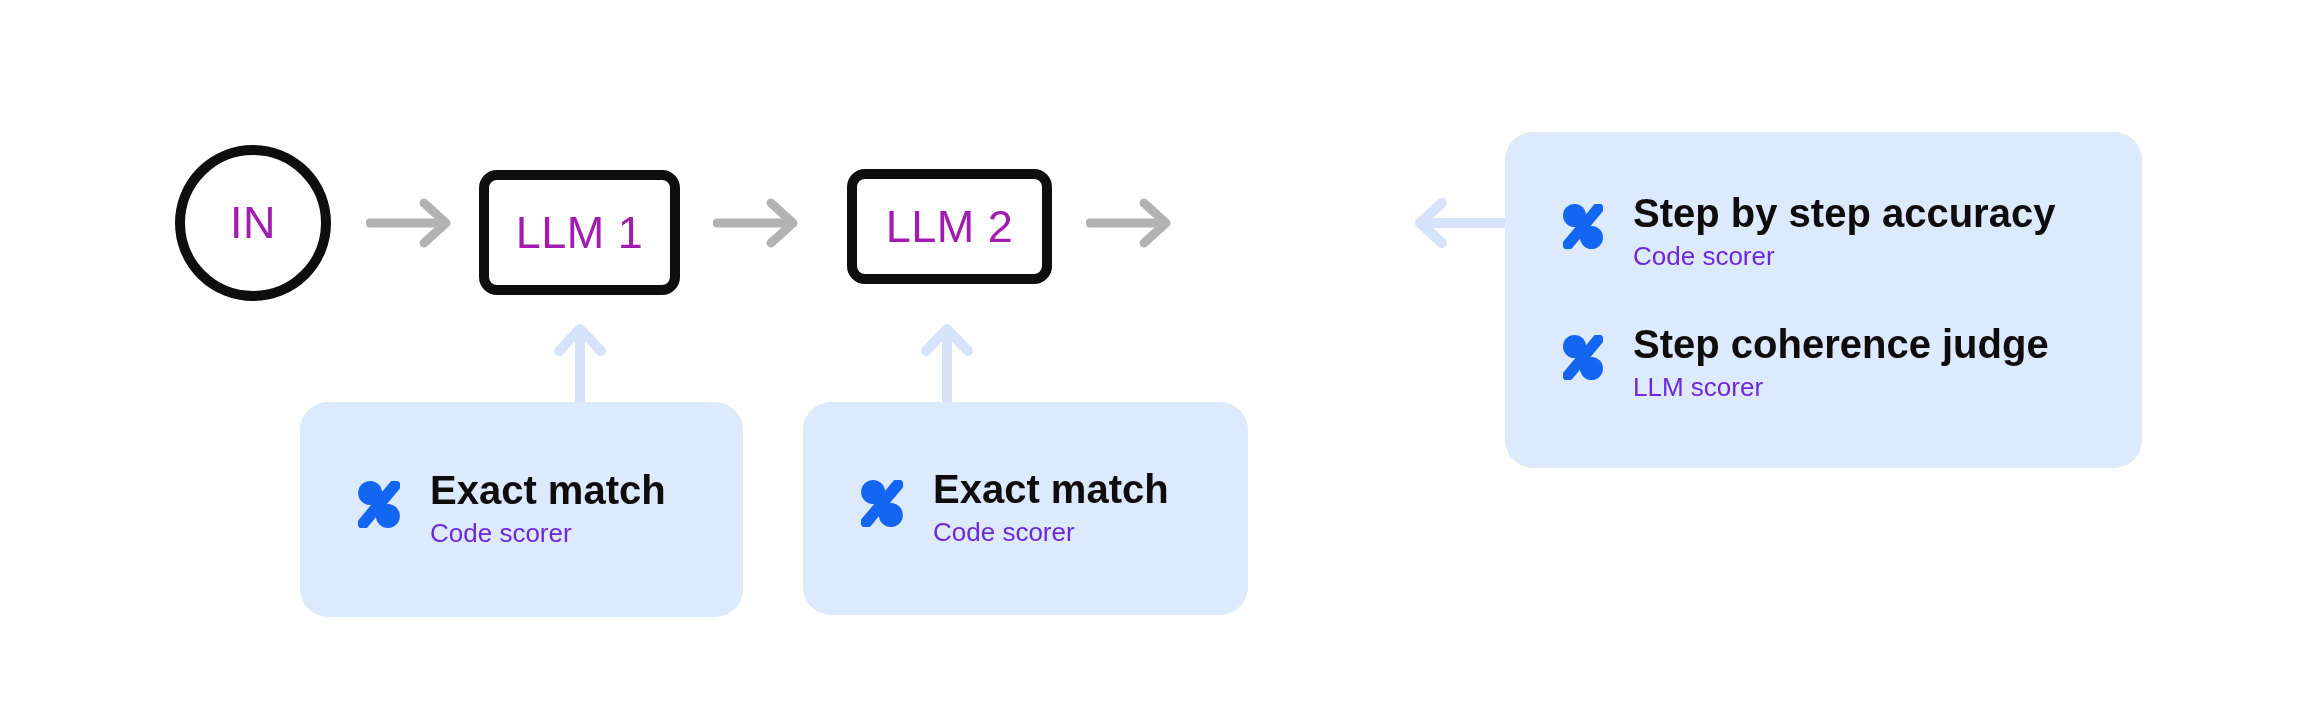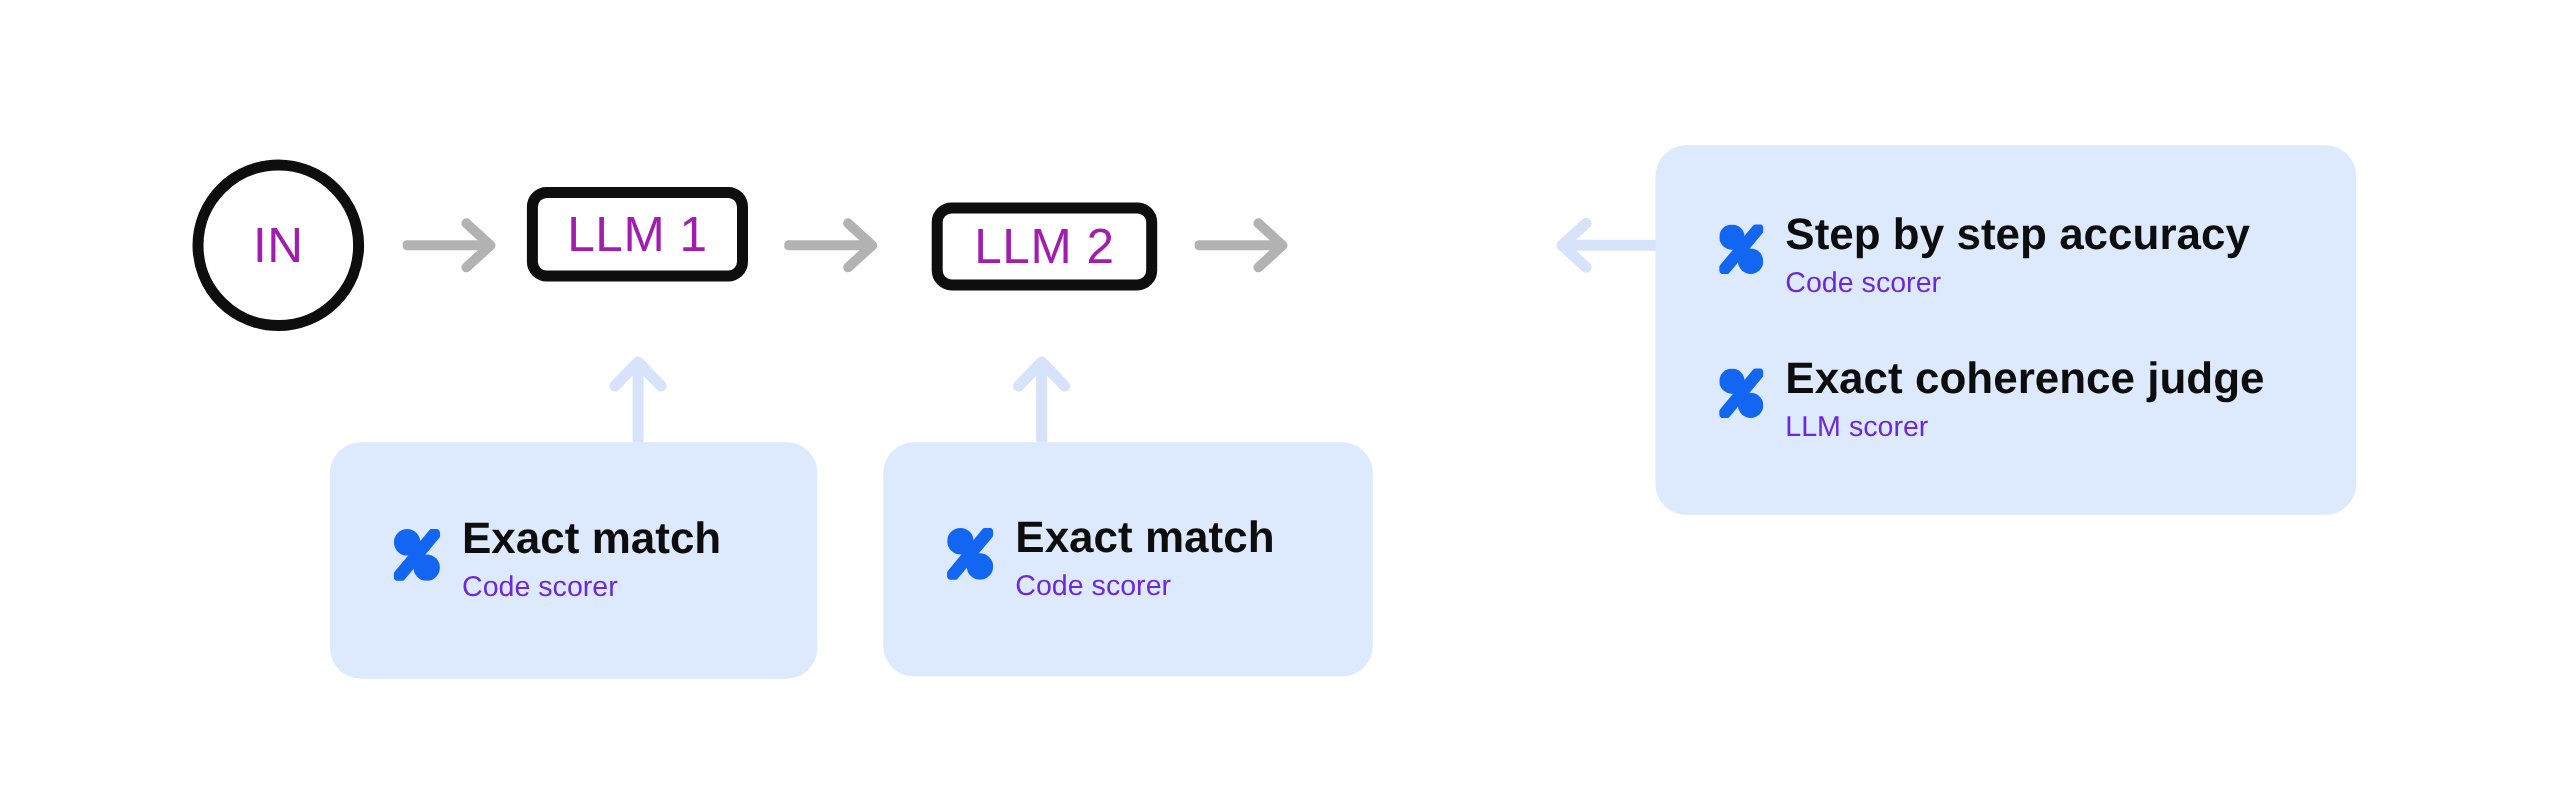--- a/index.html
+++ b/index.html
@@ -16,22 +16,22 @@
     display:flex;align-items:center;justify-content:center;
     background:#ffffff;
     border:10px solid #0e0e0e;
     box-sizing:border-box;
     color:#a21caf;
     font-size:45px;font-weight:500;letter-spacing:0.5px;
   }
   .node-circle{border-radius:50%;}
   .node-box{border-radius:18px;}
   #node-in  {left:175px;top:145px;width:156px;height:156px;}
-  #node-llm1{left:479px;top:170px;width:201px;height:86px;}
-  #node-llm2{left:847px;top:184px;width:205px;height:80px;}
+  #node-llm1{left:479px;top:170px;width:201px;height:125px;}
+  #node-llm2{left:847px;top:169px;width:205px;height:115px;}
   #node-out {left:1214px;top:146px;width:156px;height:156px;font-size:41px;}
   
   .arrow{position:absolute;}
   .arrow svg{display:block;}
   #arrow-in-llm1  {left:366px;top:192px;}
   #arrow-llm1-llm2{left:713px;top:192px;}
   #arrow-llm2-out {left:1086px;top:192px;}
   #arrow-card-out {left:1412px;top:192px;}
   #arrow-up-llm1  {left:550px;top:318px;}
   #arrow-up-llm2  {left:917px;top:318px;}
@@ -41,21 +41,21 @@
     background:#dde9fc;
     border-radius:28px;
     box-sizing:border-box;
   }
   #card-llm1{left:300px;top:402px;width:443px;height:215px;
              display:flex;flex-direction:column;justify-content:center;padding-left:58px;}
   #card-llm2{left:803px;top:402px;width:445px;height:213px;
              display:flex;flex-direction:column;justify-content:center;padding-left:58px;}
   #card-out {left:1505px;top:132px;width:637px;height:336px;
              display:flex;flex-direction:column;gap:46px;padding:58px 0 0 58px;}
-  .scorer-row{display:flex;align-items:flex-start;gap:20px;}
+  .scorer-row{display:flex;align-items:flex-start;gap:30px;}
   .scorer-icon{flex:0 0 auto;margin-top:14px;}
   .scorer-icon svg{display:block;}
   .scorer-text{display:flex;flex-direction:column;}
   .scorer-name{
     color:#0d0d0d;font-size:40px;font-weight:600;line-height:46px;white-space:nowrap;
   }
   .scorer-type{
     color:#6d28d9;font-size:26px;font-weight:400;line-height:37px;margin-top:2px;white-space:nowrap;
   }
 </style>
@@ -167,19 +167,19 @@
     </div>
     <div class="scorer-row">
       <span class="scorer-icon">
         <svg width="40" height="45" viewBox="0 0 40 45">
           <circle cx="11.5" cy="11.5" r="11.5" fill="#1266f1"></circle>
           <circle cx="28.5" cy="33.5" r="11.5" fill="#1266f1"></circle>
           <path d="M5 40.5 L35 4.5" fill="none" stroke="#1266f1" stroke-width="11" stroke-linecap="round"></path>
         </svg>
       </span>
       <span class="scorer-text">
-        <span class="scorer-name">Exact coherence judge</span>
+        <span class="scorer-name">Step coherence judge</span>
         <span class="scorer-type">LLM scorer</span>
       </span>
     </div>
   </div>
 
 </div>
 
 </body></html>

